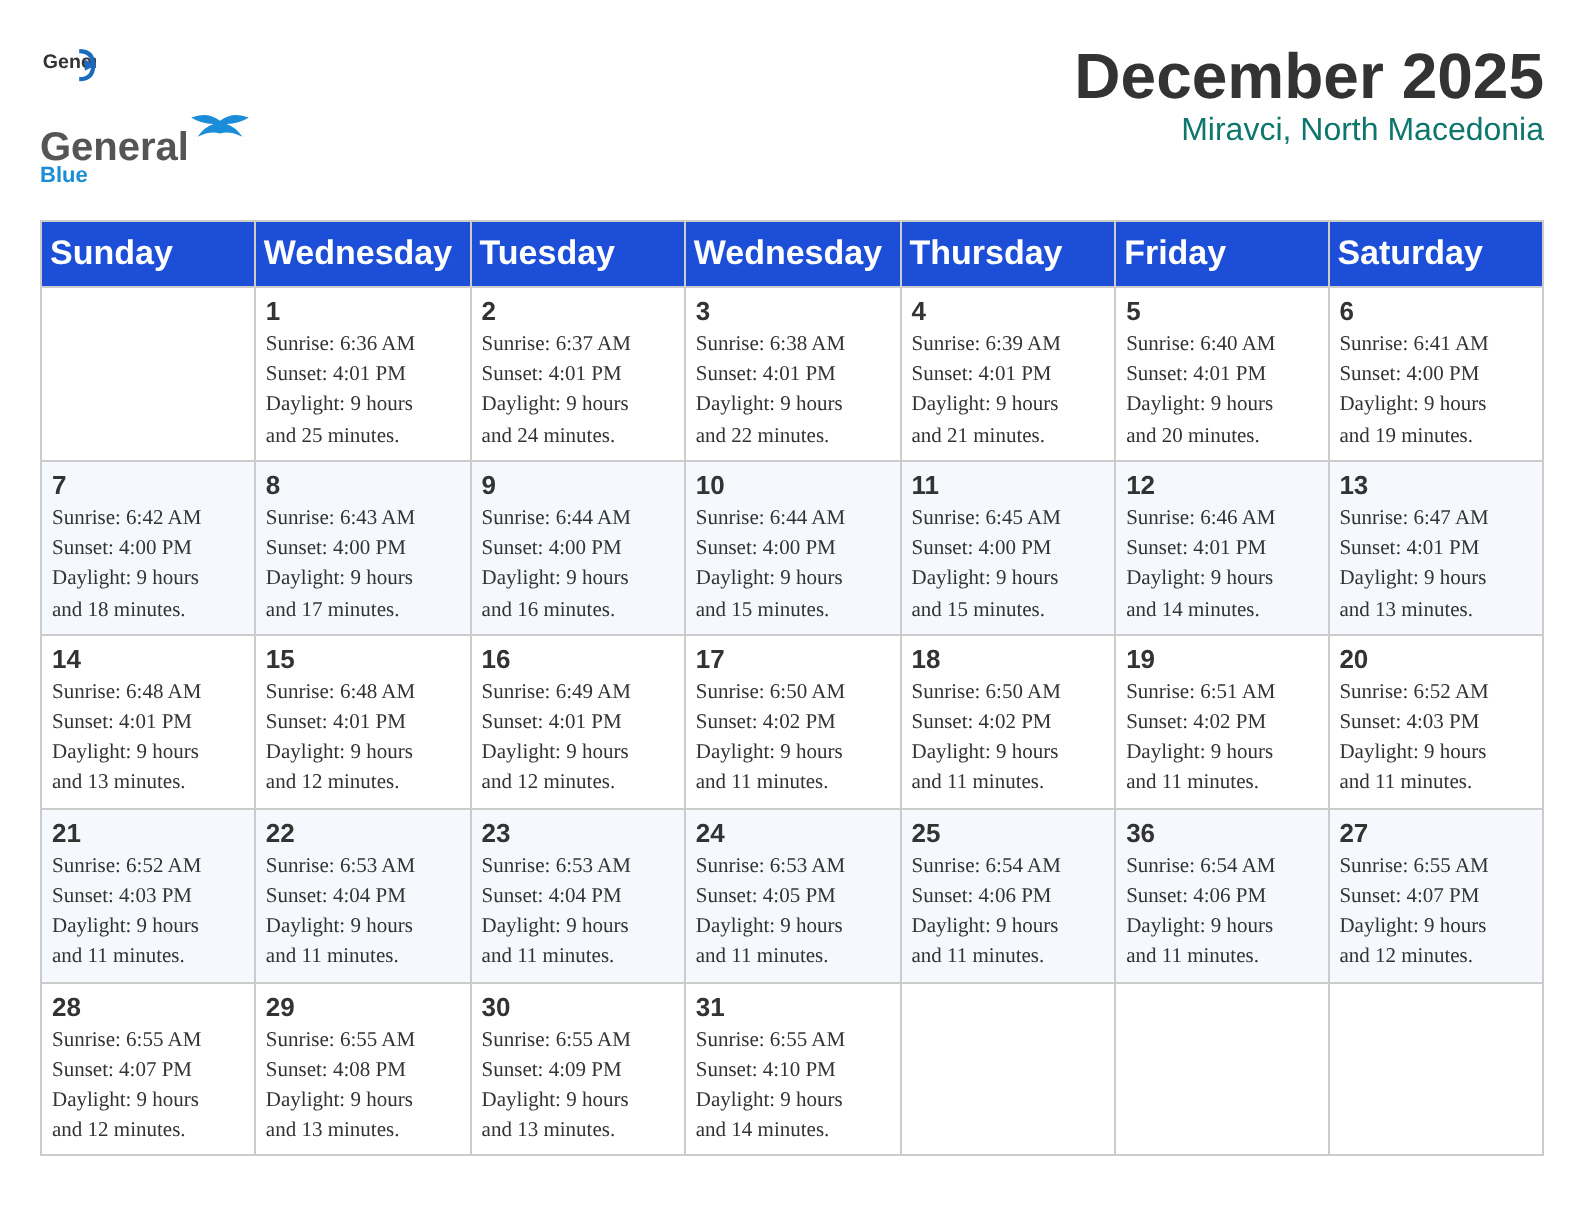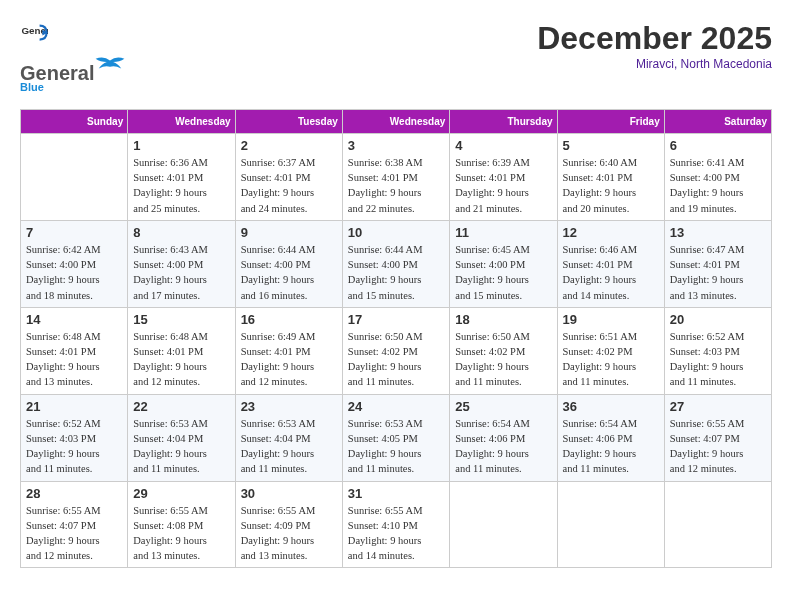--- a/index.html
+++ b/index.html
@@ -27,34 +27,34 @@
     }
     .title-block {
       text-align: right;
     }
     .month-year {
       font-size: 32px;
       font-weight: bold;
       color: #333;
     }
     .location {
-      font-size: 12px;
-      color: #4c1d95;
+      font-size: 16px;
+      color: #0f766e;
     }
     .calendar {
       width: 100%;
       border-collapse: collapse;
       font-size: 11px;
     }
     .calendar th {
-      background-color: #a21caf;
+      background-color: #1d4ed8;
       color: #fff;
       padding: 6px 4px;
-      text-align: right;
-      font-size: 10px;
+      text-align: left;
+      font-size: 17px;
       font-weight: bold;
       border: 1px solid #ccc;
     }
     .calendar td {
       border: 1px solid #ccc;
       vertical-align: top;
       padding: 4px 5px;
       width: 108px;
       min-height: 80px;
       background: #fff;

